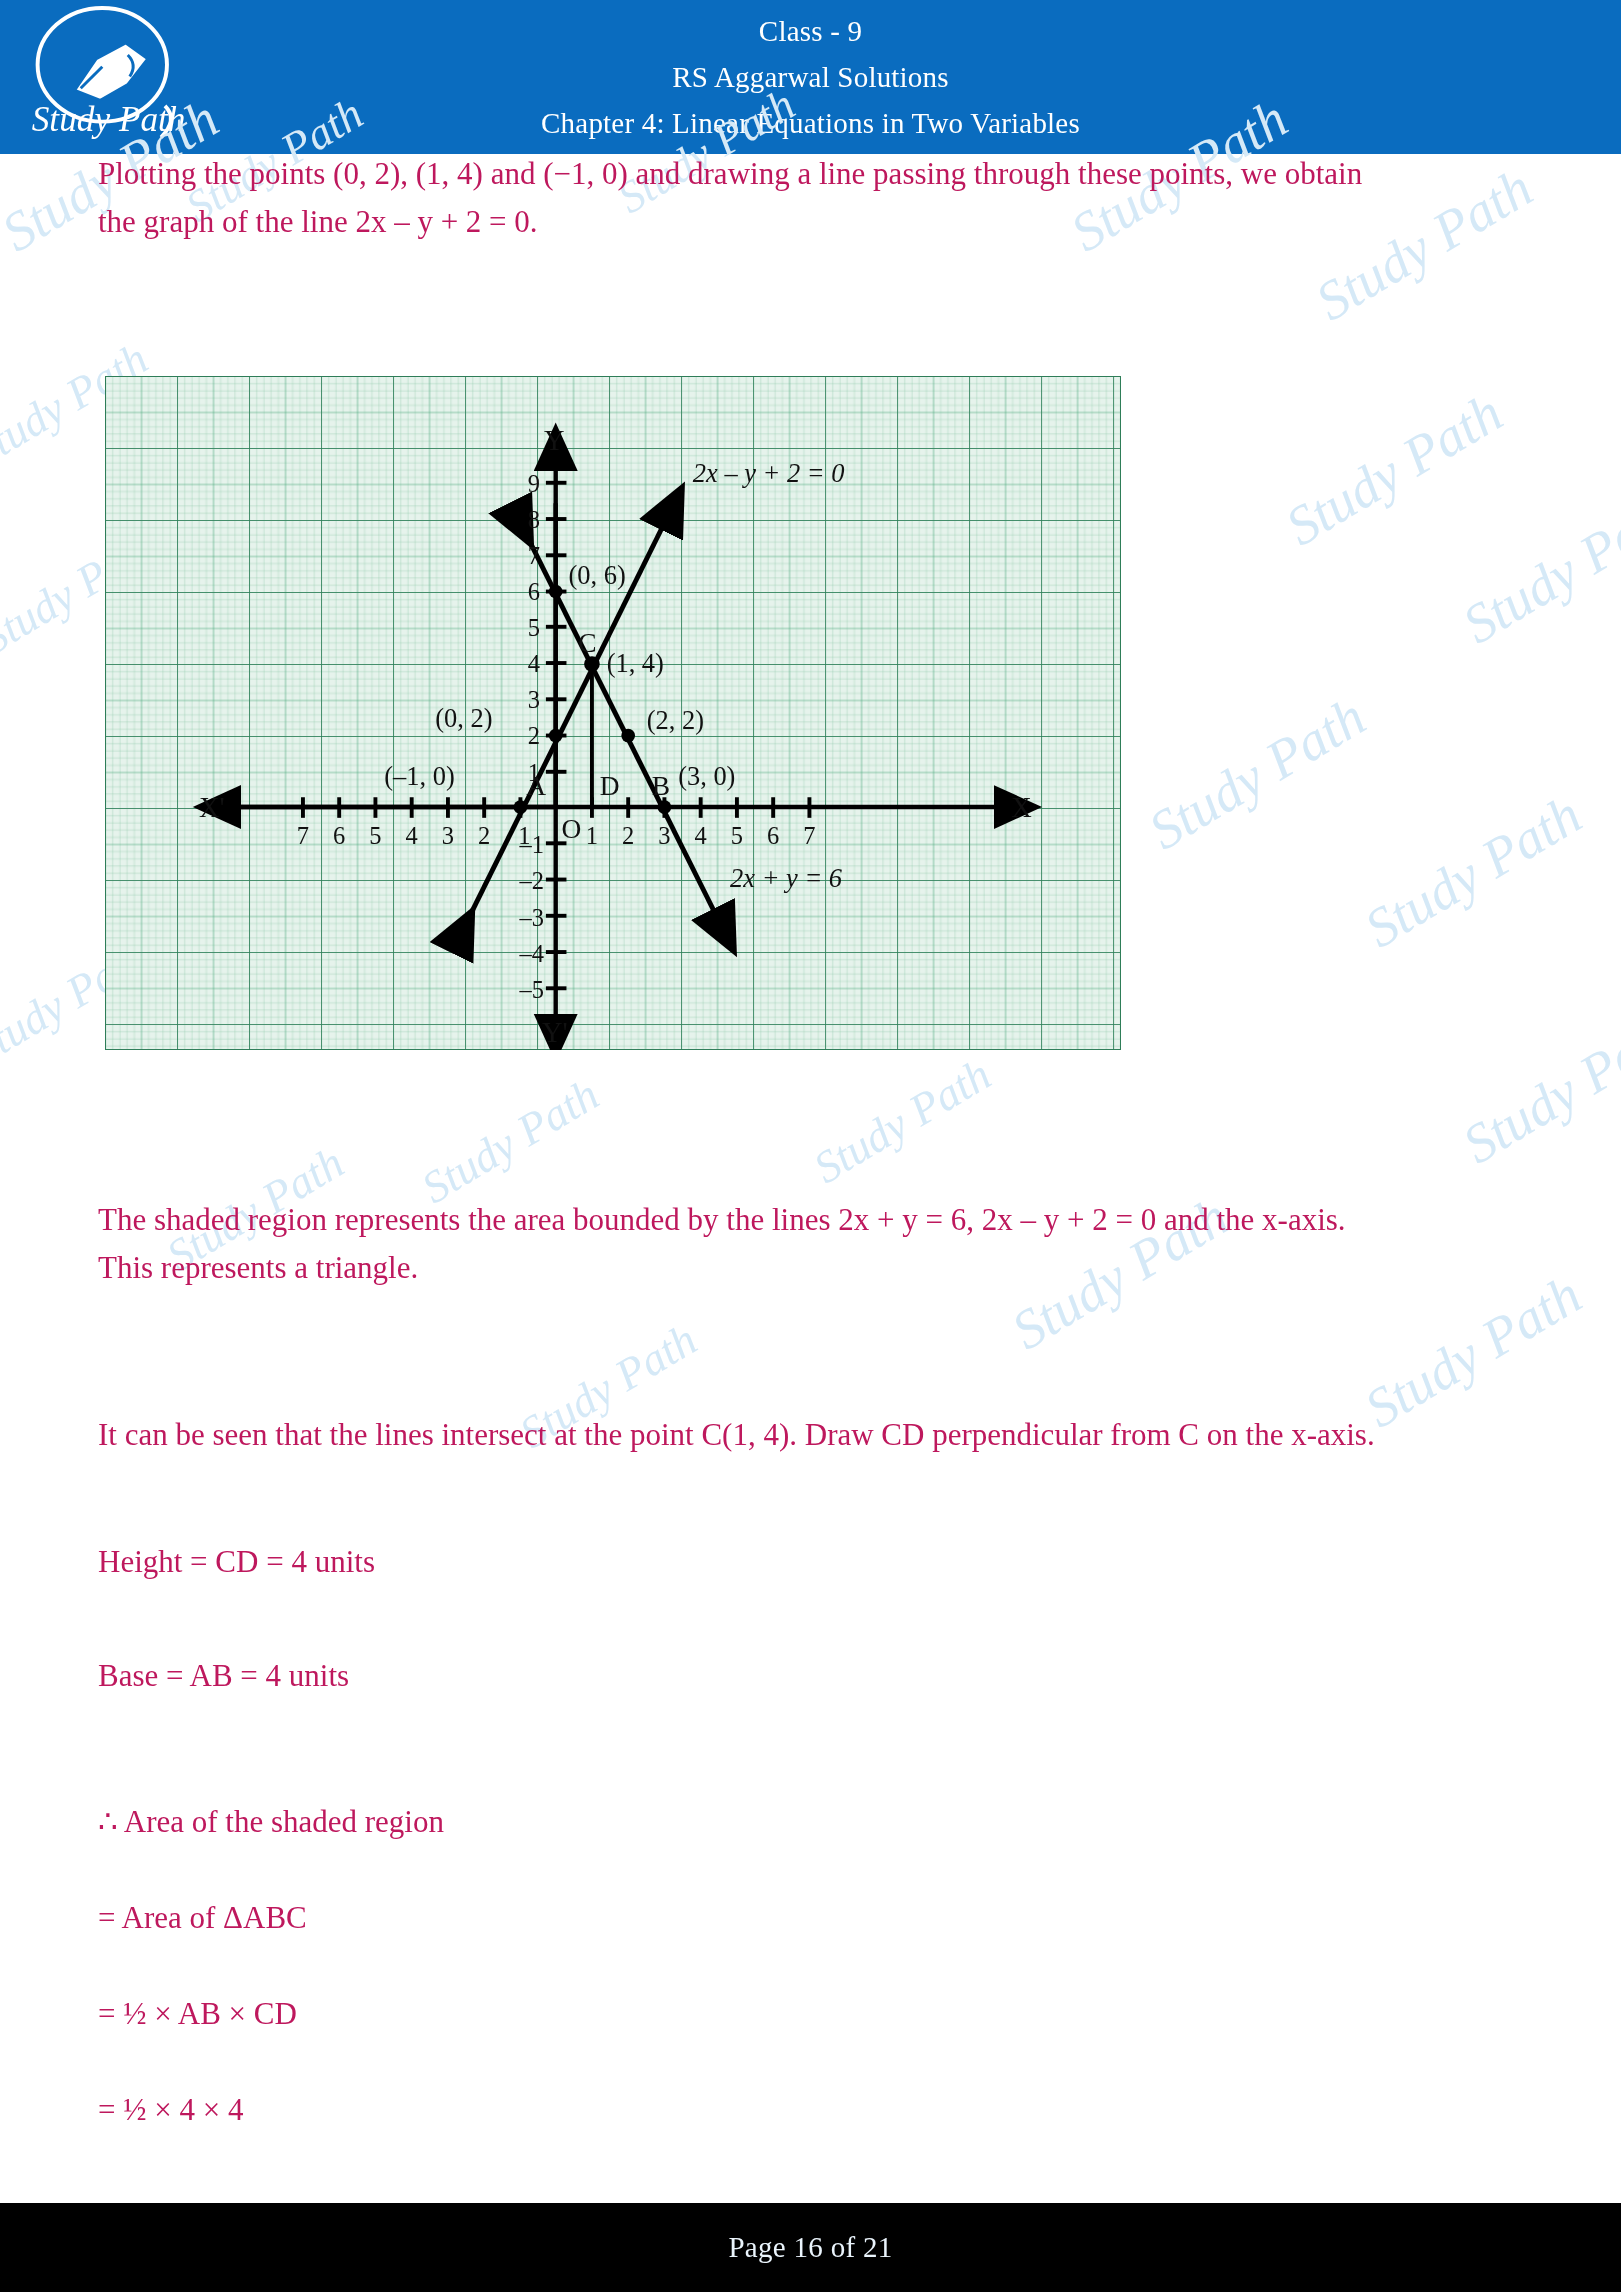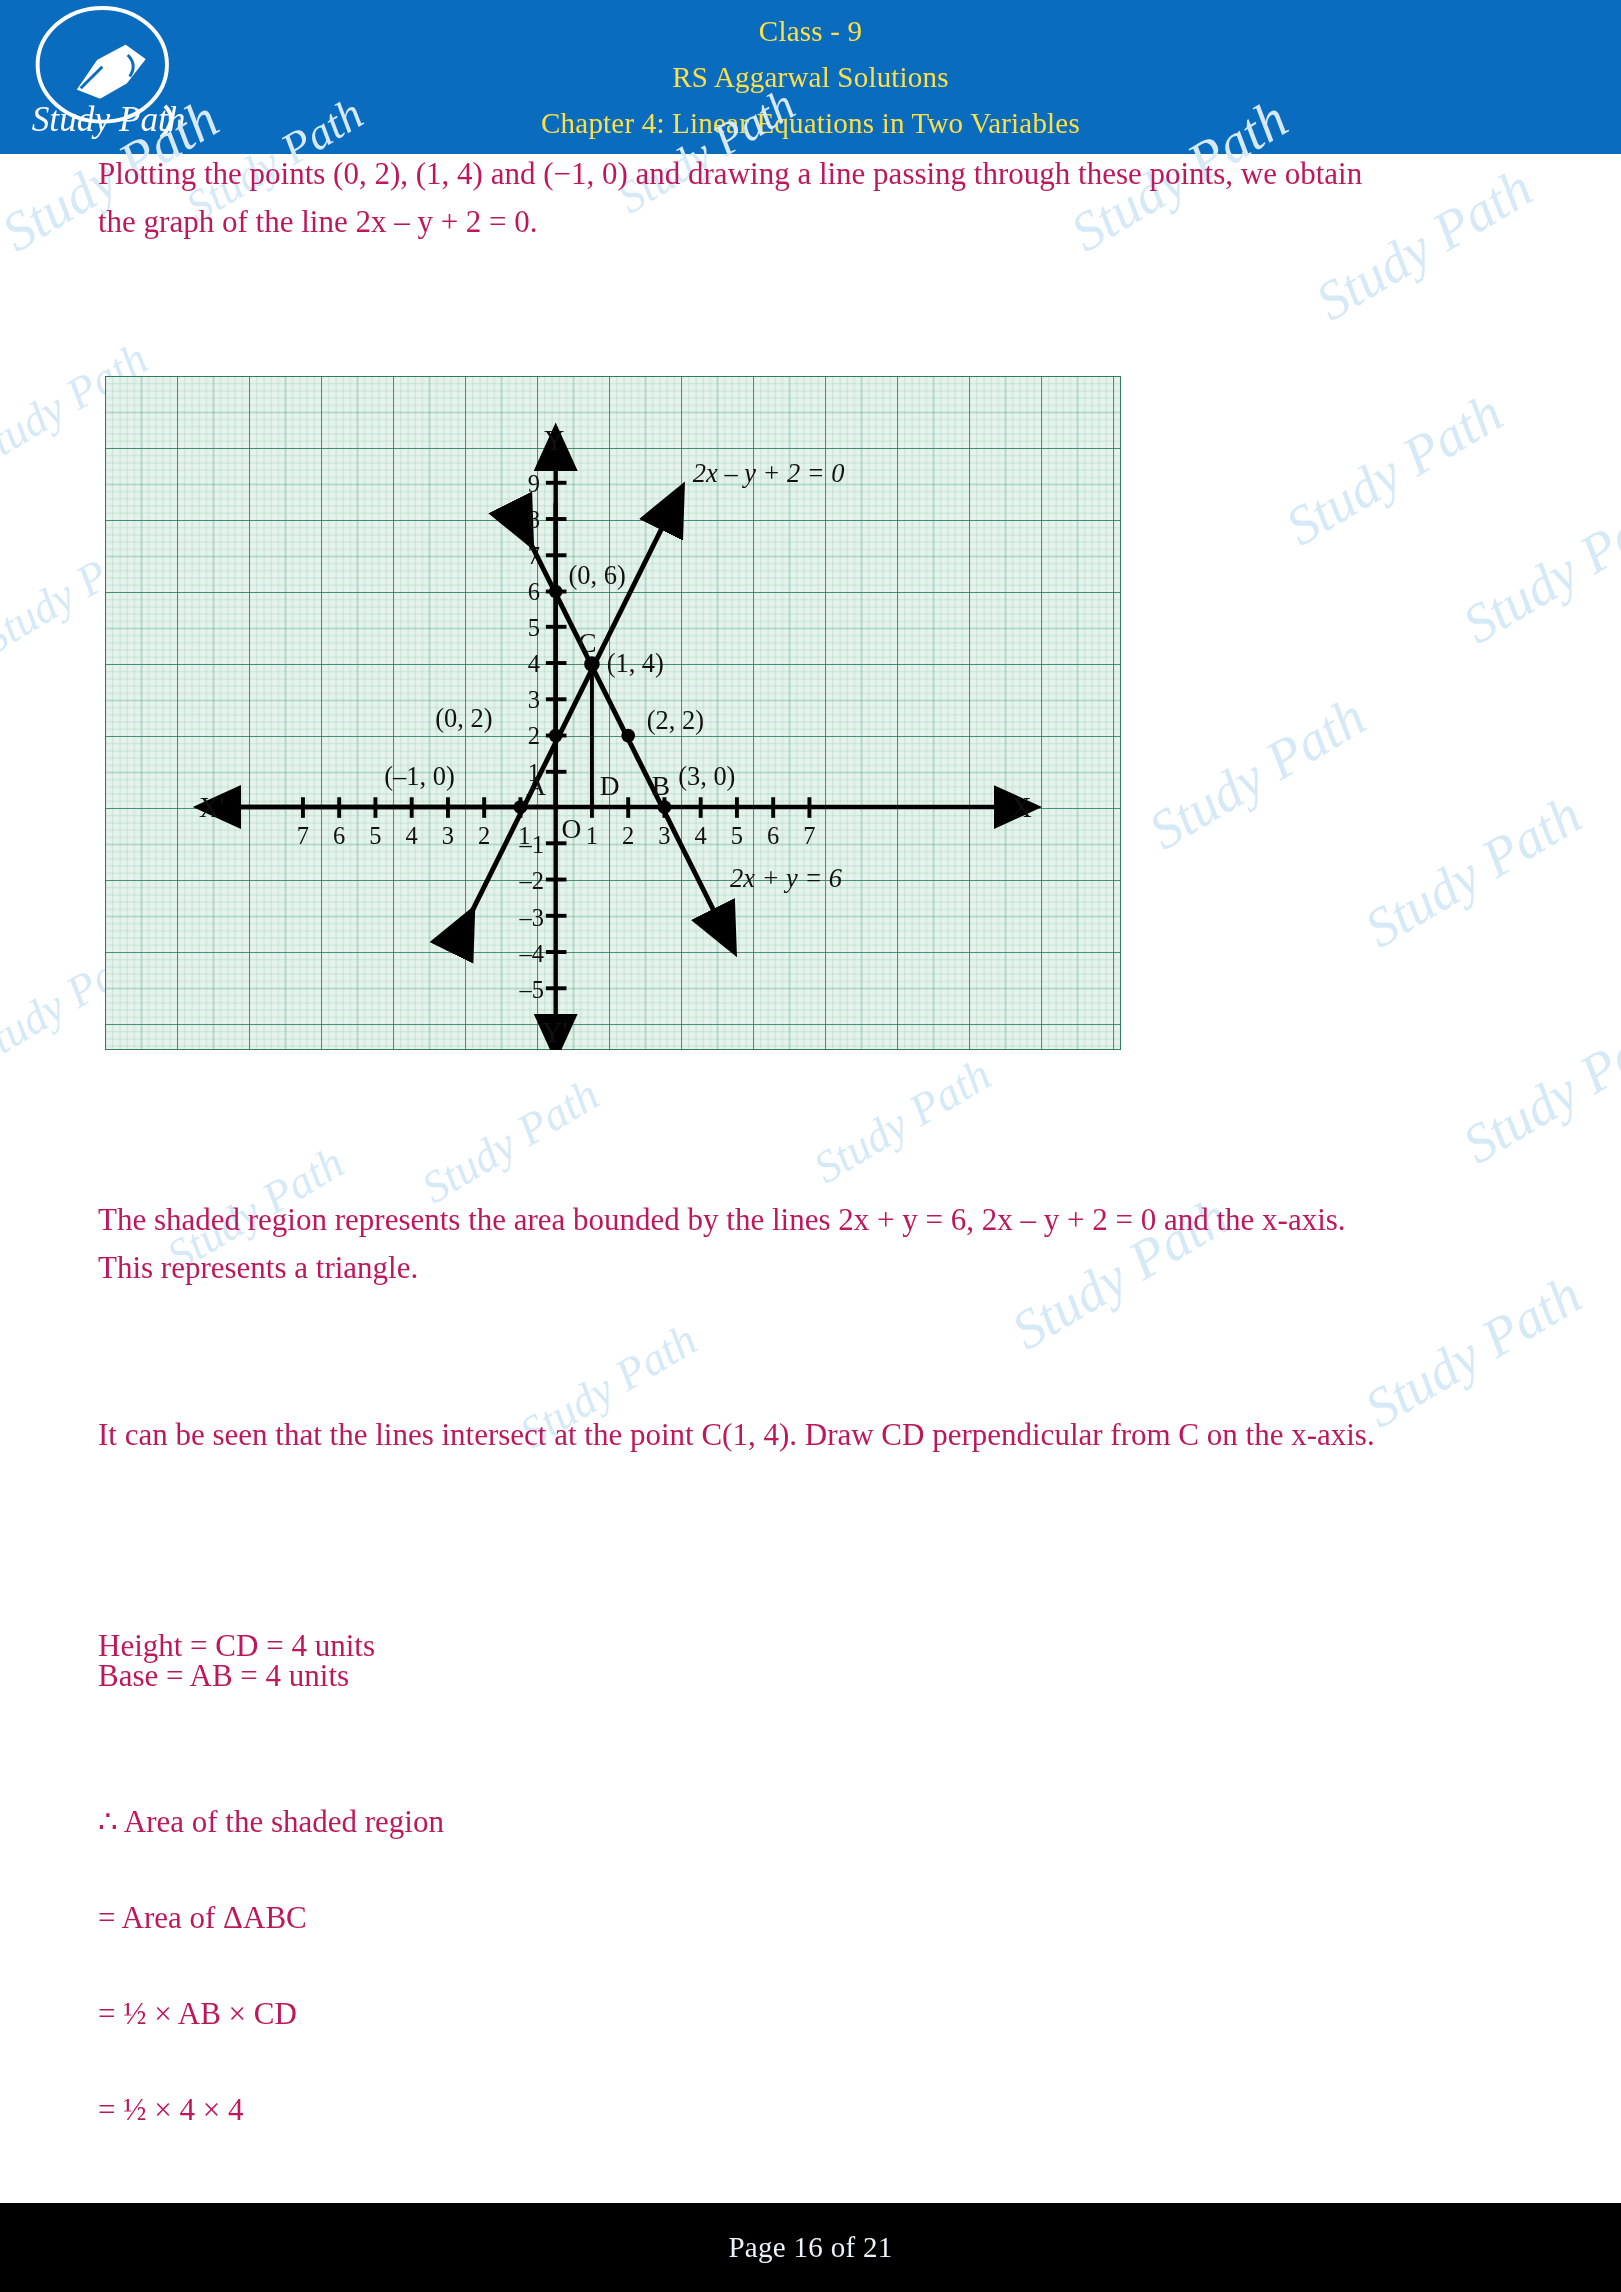--- a/index.html
+++ b/index.html
@@ -33,21 +33,21 @@
     left: 0; top: 0;
     width: 1621px;
     text-align: center;
     padding-top: 7.8px;
   }
   .header-titles div {
     font-family: "Liberation Serif", serif;
     font-size: 29px;
     line-height: 46px;
     letter-spacing: 0.2px;
-    color: #fde047;
+    color: #ffffff;
     white-space: nowrap;
   }
 
   
   .footer {
     position: absolute;
     left: 0; top: 2203px;
     width: 1621px; height: 89px;
     background: #000000;
     color: #eaf4fc;
@@ -295,21 +295,21 @@
         <text x="600" y="108">2x – y + 2 = 0</text>
         <text x="638" y="522">2x + y = 6</text>
       </g>
     </svg>
   </div>
 
   <div class="para layer-text" style="top:946px; width:1304px;">The shaded region represents the area bounded by the lines 2x + y = 6, 2x – y + 2 = 0 and the x-axis. This represents a triangle.</div>
 
   <div class="para layer-text" style="top:1065px; width:1313px;">It can be seen that the lines intersect at the point C(1, 4). Draw CD perpendicular from C on the x-axis.</div>
 
-  <div class="para layer-text" style="top:1228px;">Height = CD = 4 units</div>
+  <div class="para layer-text" style="top:1144px;">Height = CD = 4 units</div>
   <div class="para layer-text" style="top:1210px;">Base = AB = 4 units</div>
 
   <div class="para layer-text" style="top:1308px;">∴ Area of the shaded region</div>
   <div class="para layer-text" style="top:1356px;">= Area of ΔABC</div>
   <div class="para layer-text" style="top:1404px;">= ½ × AB × CD</div>
   <div class="para layer-text" style="top:1452px;">= ½ × 4 × 4</div>
 </div>
 
 <div class="footer">
   <span class="footer-text">Page 16 of 21</span>

